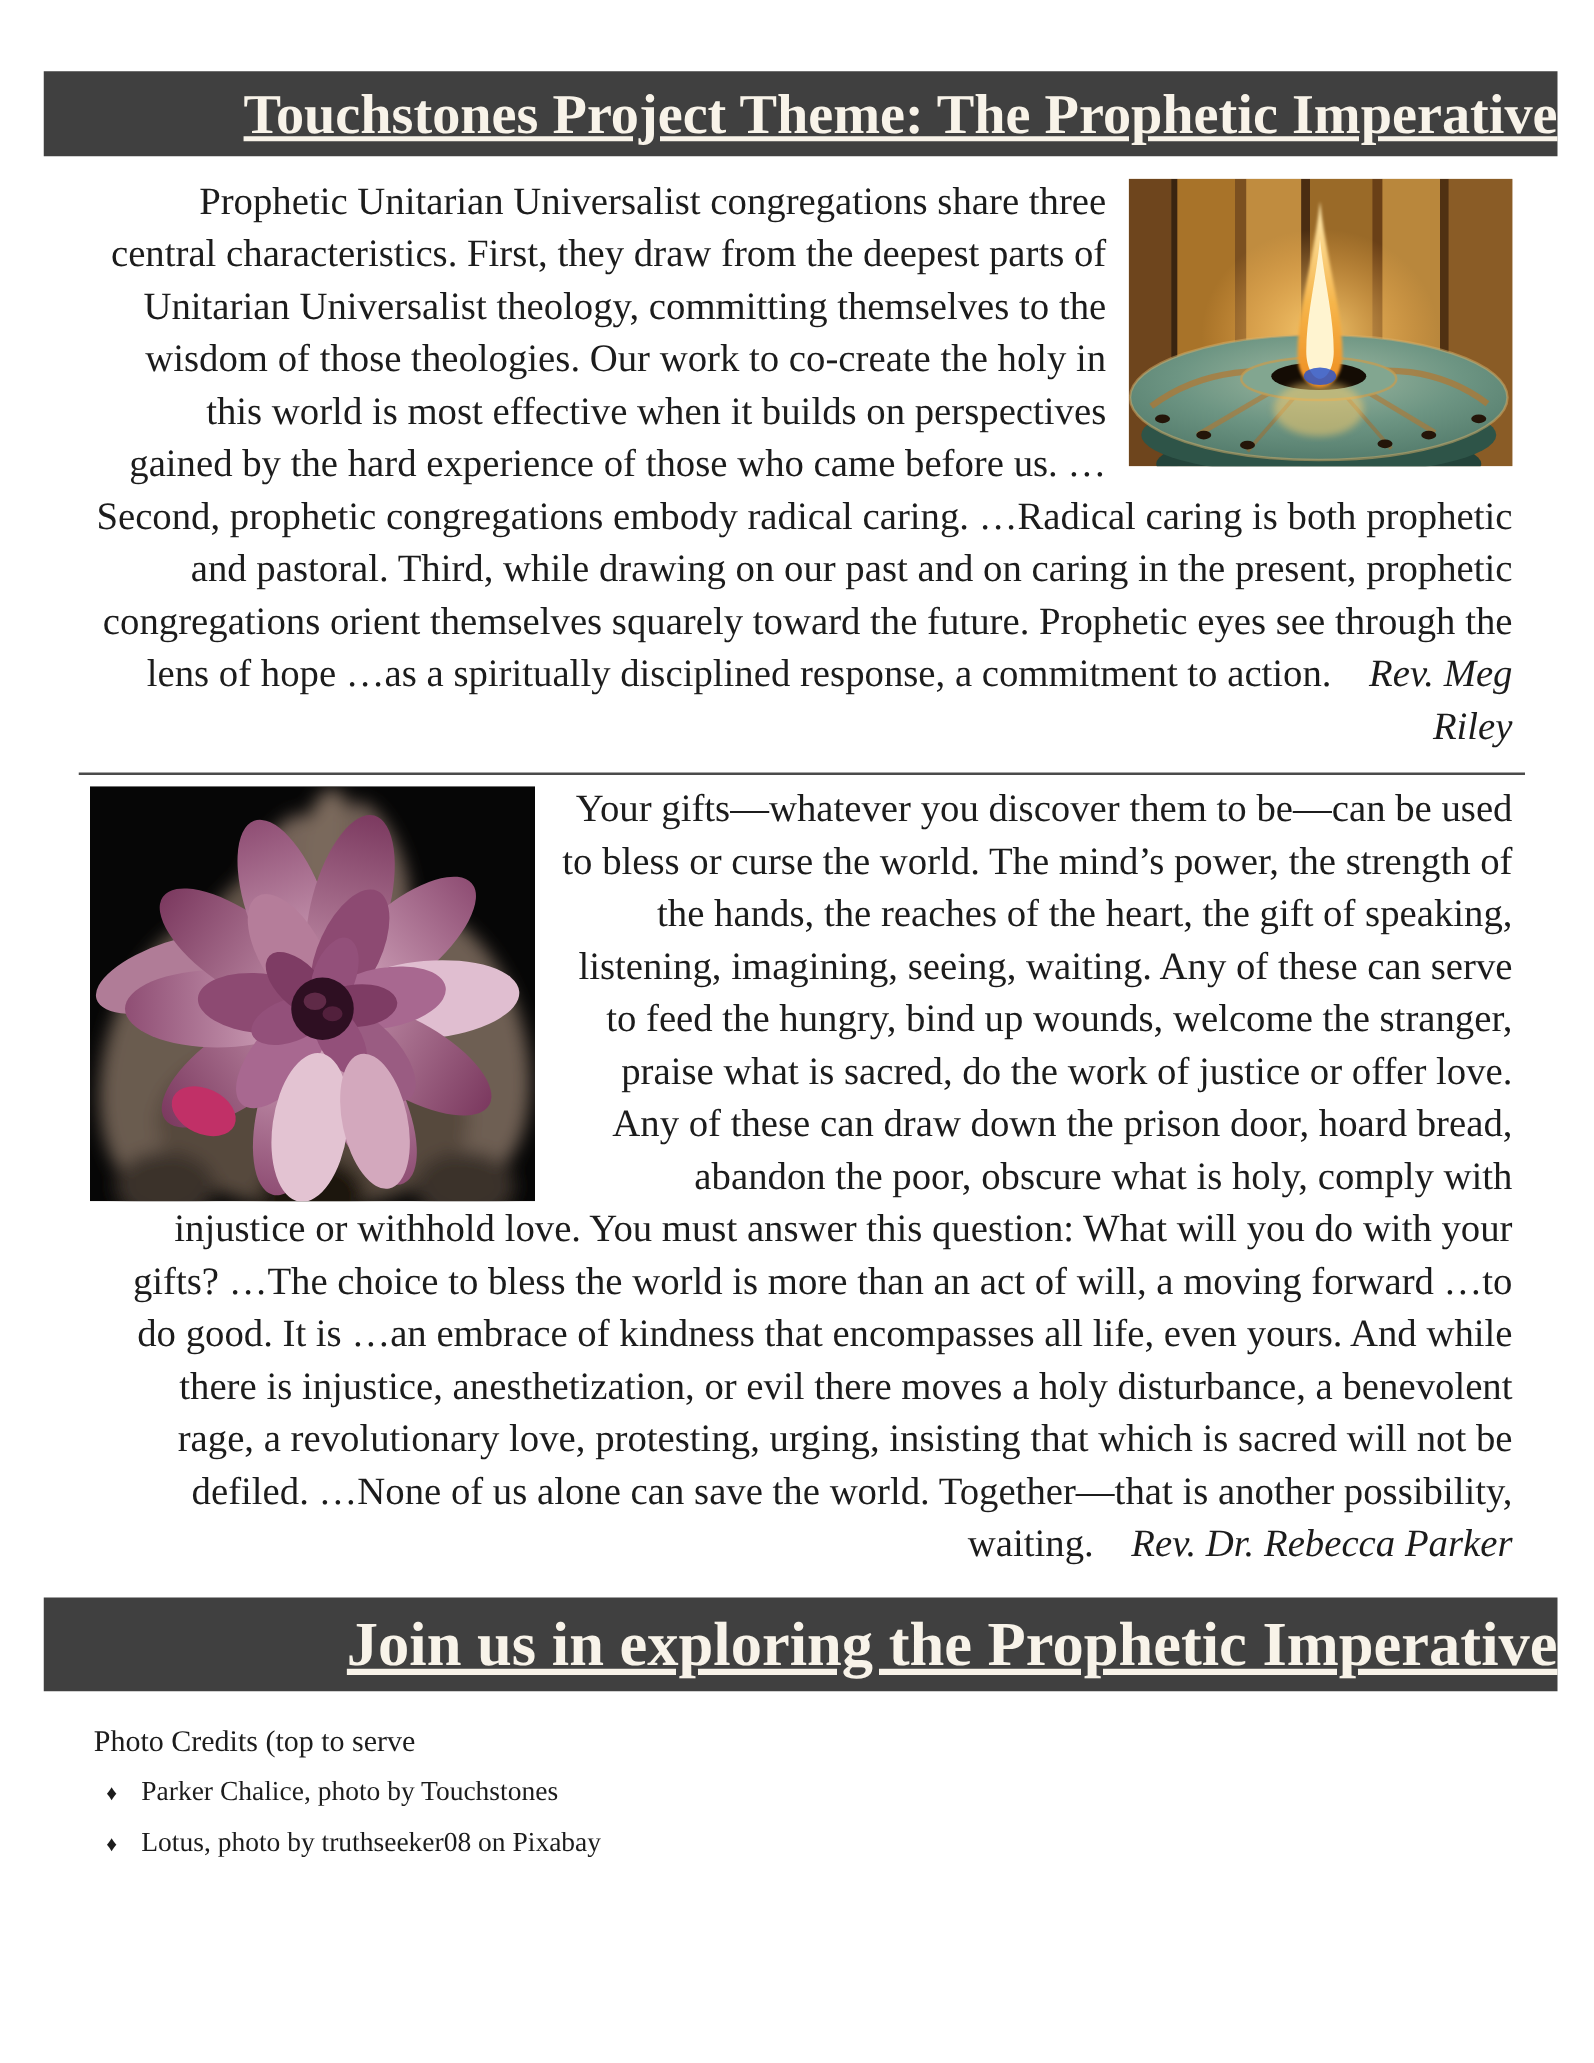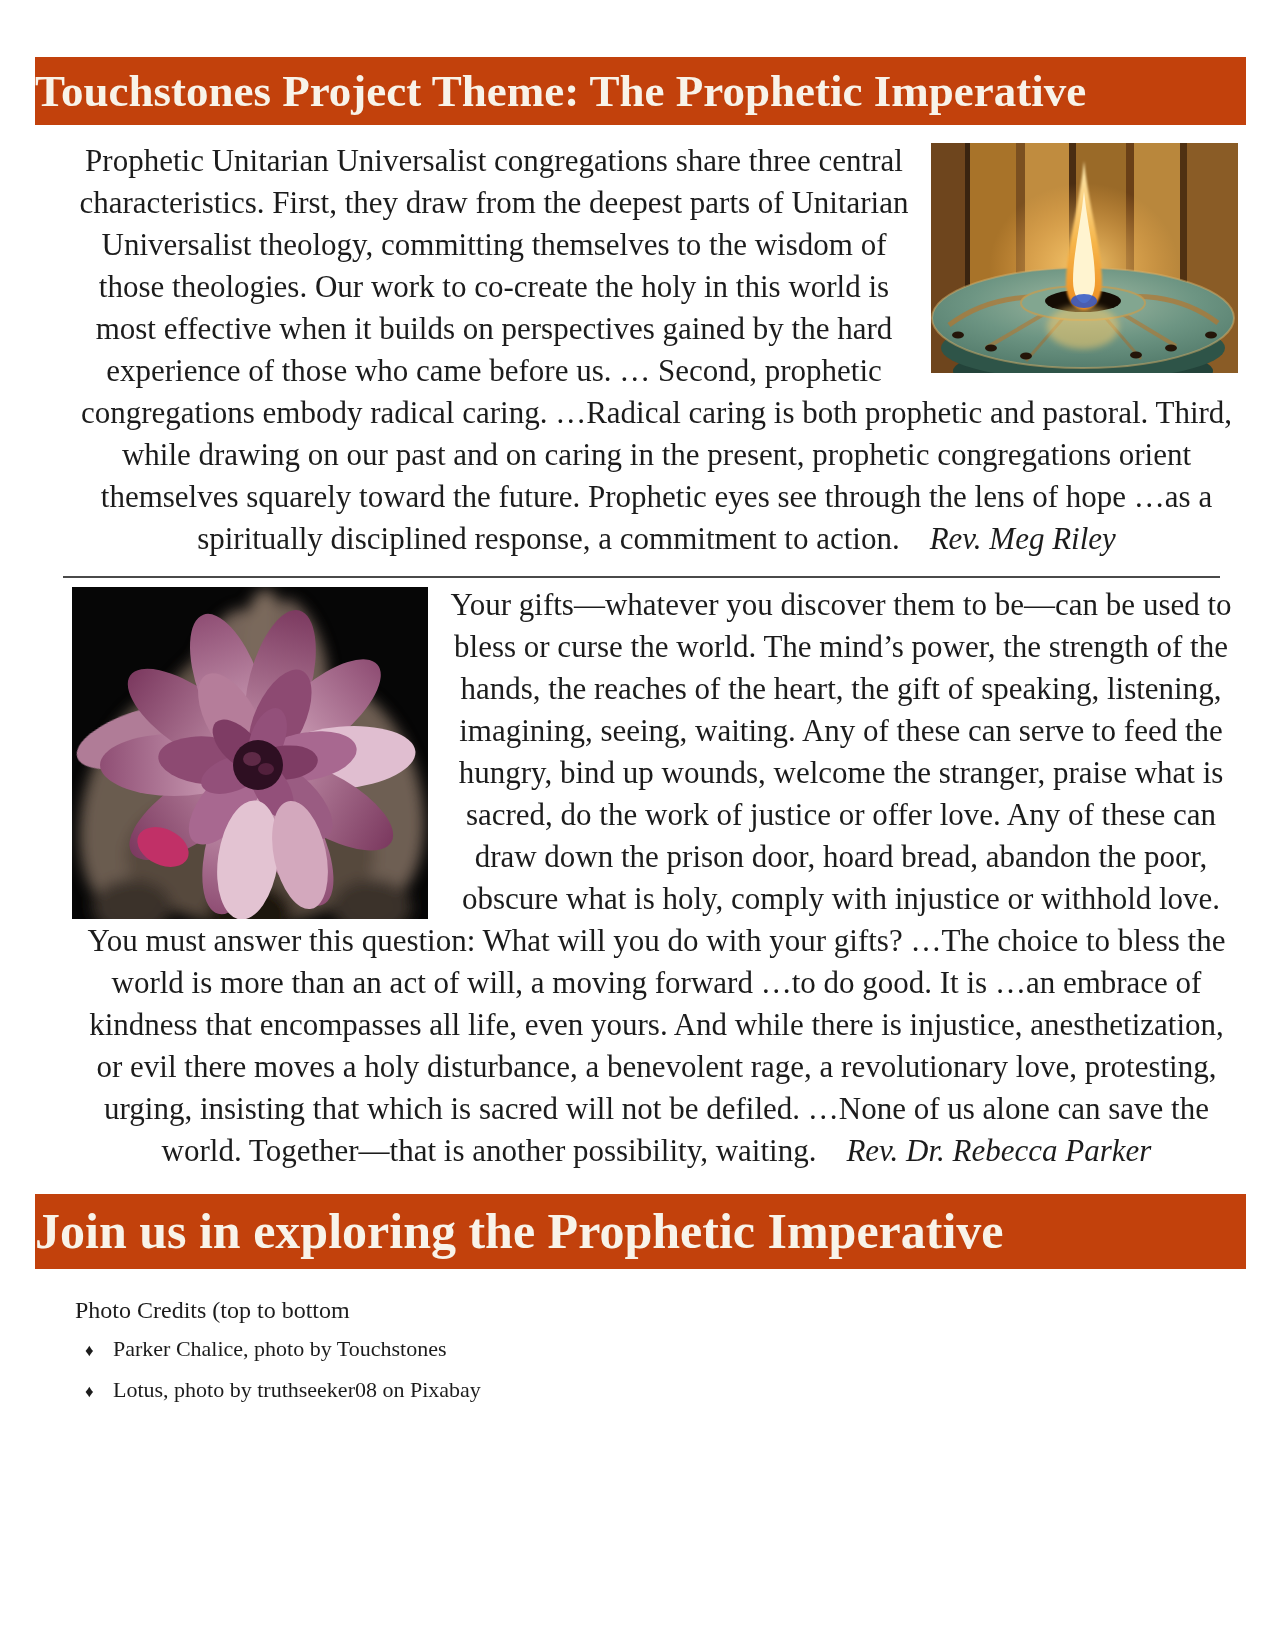--- a/index.html
+++ b/index.html
@@ -4,42 +4,43 @@
 <style>
   * { margin:0; padding:0; box-sizing:border-box; }
   html, body { width:1275px; height:1650px; background:#ffffff; }
   body {
     font-family:"Liberation Serif", serif;
     color:#1c1c1c;
     position:relative;
     overflow:hidden;
   }
   .banner {
-    background:#c2410c;
+    background:#404040;
     color:#f8f3e9;
-    text-align:left;
+    text-align:right;
     font-weight:bold;
+    text-decoration:underline;
   }
   .banner.top {
     margin:57px 29px 0 35px;
     height:68px;
     line-height:68px;
     font-size:45px;
   }
   .banner.bottom {
     margin:22px 29px 0 35px;
     height:75px;
     line-height:75px;
     font-size:50px;
   }
   .content {
-    margin:0 37px 0 75px;
+    margin:0 65px 0 75px;
     font-size:31px;
     line-height:42px;
-    text-align:center;
+    text-align:right;
     hyphens:auto;
     display:flow-root;
   }
   .section1 { margin-top:15px; }
   .section2 { margin-top:6px; }
   .photo { display:block; }
   .photo svg { display:block; }
   .chalice-fig {
     float:right;
     width:307px; height:230px;
@@ -212,21 +213,21 @@
         <ellipse cx="-95" cy="82" rx="27" ry="18" fill="#c13067" transform="rotate(25 -95 82)"></ellipse>
       </g>
     </svg>
   </span>
   <p><span>Your gifts—whatever you discover them to be—can be used to bless or curse the world. The mind’s power, the strength of the hands, the reaches of the heart, the gift of speaking, listening, imagining, seeing, waiting. Any of these can serve to feed the hungry, bind up wounds, welcome the stranger, praise what is sacred, do the work of justice or offer love. Any of these can draw down the prison door, hoard bread, abandon the poor, obscure what is holy, comply with injustice or withhold love. You must answer this question: What will you do with your gifts? …The choice to bless the world is more than an act of will, a moving forward …to do good. It is …an embrace of kindness that encompasses all life, even yours. And while there is injustice, anesthetization, or evil there moves a holy disturbance, a benevolent rage, a revolutionary love, protesting, urging, insisting that which is sacred will not be defiled. …None of us alone can save the world. Together—that is another possibility, waiting.</span><span class="attribution">Rev. Dr. Rebecca Parker</span></p>
 </div>
 
 <div class="banner bottom">Join us in exploring the Prophetic Imperative</div>
 
 <div class="credits">
-  <div class="credits-heading"><span class="ch-bold">Photo Credits</span><span> (top to bottom</span></div>
+  <div class="credits-heading"><span class="ch-bold">Photo Credits</span><span> (top to serve</span></div>
   <div class="credit-row">
     <span class="bullet">♦</span>
     <span class="credit-text">Parker Chalice, photo by Touchstones</span>
   </div>
   <div class="credit-row">
     <span class="bullet">♦</span>
     <span class="credit-text">Lotus, photo by truthseeker08 on Pixabay</span>
   </div>
 </div>
 

